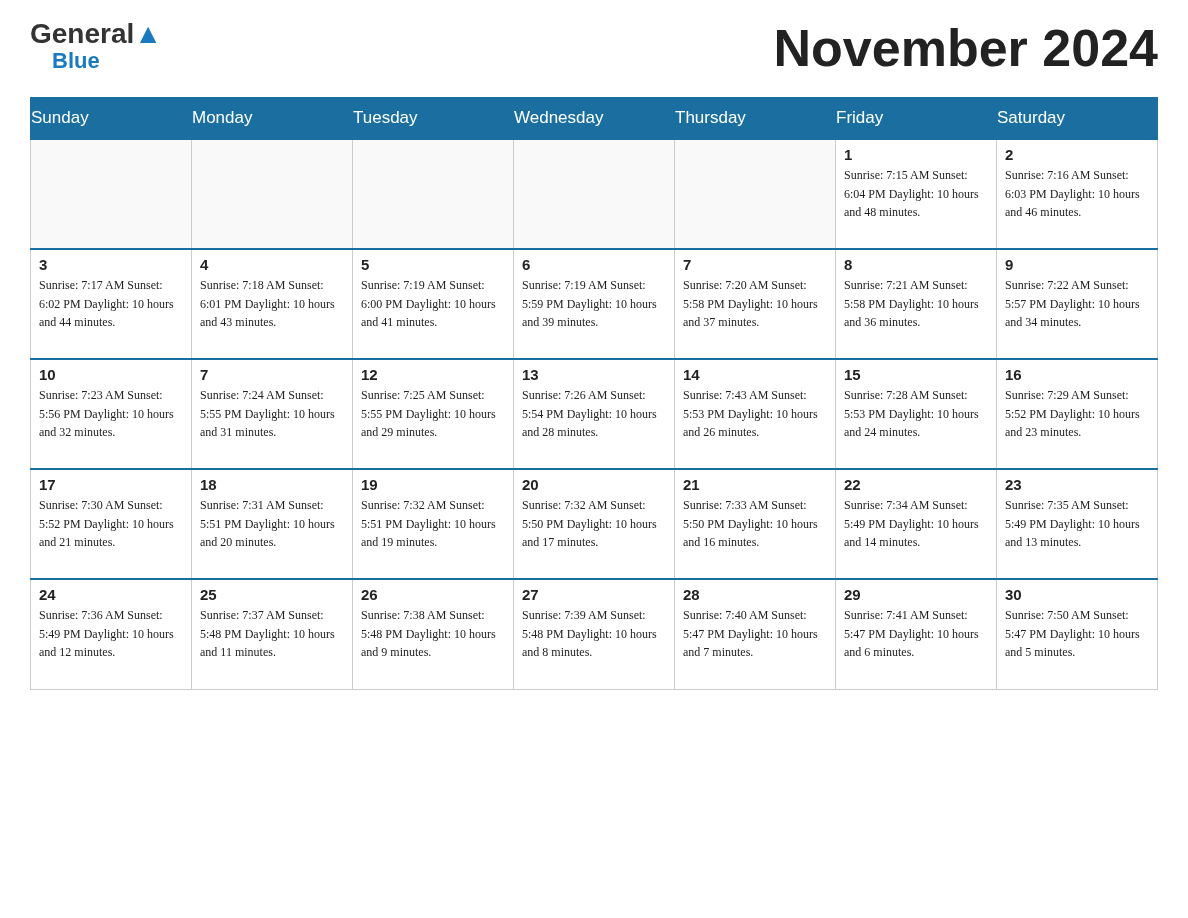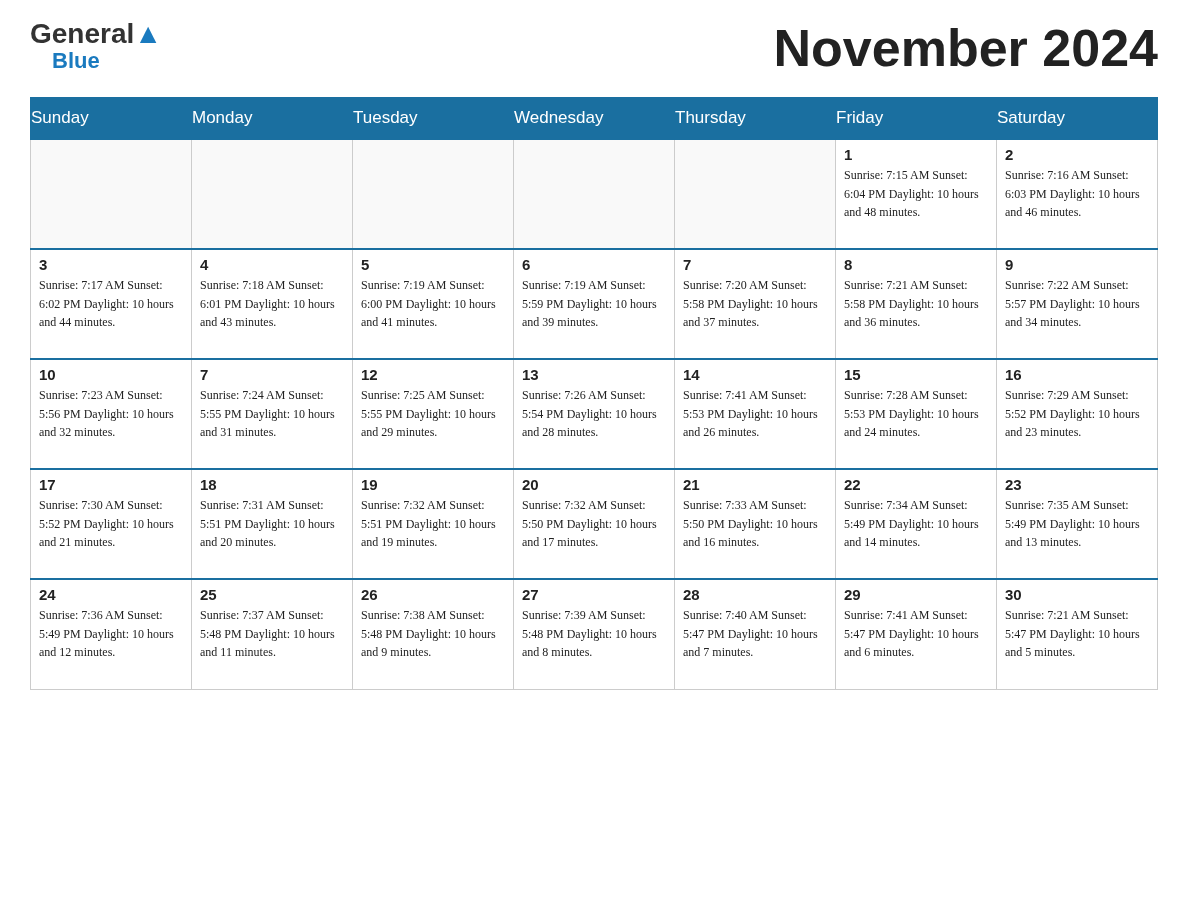--- a/index.html
+++ b/index.html
@@ -205,21 +205,21 @@
 Daylight: 10 hours and 29 minutes.</div>
         </td>
         <td>
           <div class="day-num">13</div>
           <div class="day-info">Sunrise: 7:26 AM
 Sunset: 5:54 PM
 Daylight: 10 hours and 28 minutes.</div>
         </td>
         <td>
           <div class="day-num">14</div>
-          <div class="day-info">Sunrise: 7:41 AM
+          <div class="day-info">Sunrise: 7:43 AM
 Sunset: 5:53 PM
 Daylight: 10 hours and 26 minutes.</div>
         </td>
         <td>
           <div class="day-num">15</div>
           <div class="day-info">Sunrise: 7:28 AM
 Sunset: 5:53 PM
 Daylight: 10 hours and 24 minutes.</div>
         </td>
         <td>
@@ -305,19 +305,19 @@
 Daylight: 10 hours and 7 minutes.</div>
         </td>
         <td>
           <div class="day-num">29</div>
           <div class="day-info">Sunrise: 7:41 AM
 Sunset: 5:47 PM
 Daylight: 10 hours and 6 minutes.</div>
         </td>
         <td>
           <div class="day-num">30</div>
-          <div class="day-info">Sunrise: 7:21 AM
+          <div class="day-info">Sunrise: 7:50 AM
 Sunset: 5:47 PM
 Daylight: 10 hours and 5 minutes.</div>
         </td>
       </tr>
     </tbody>
 </table>
 
 </body></html>

